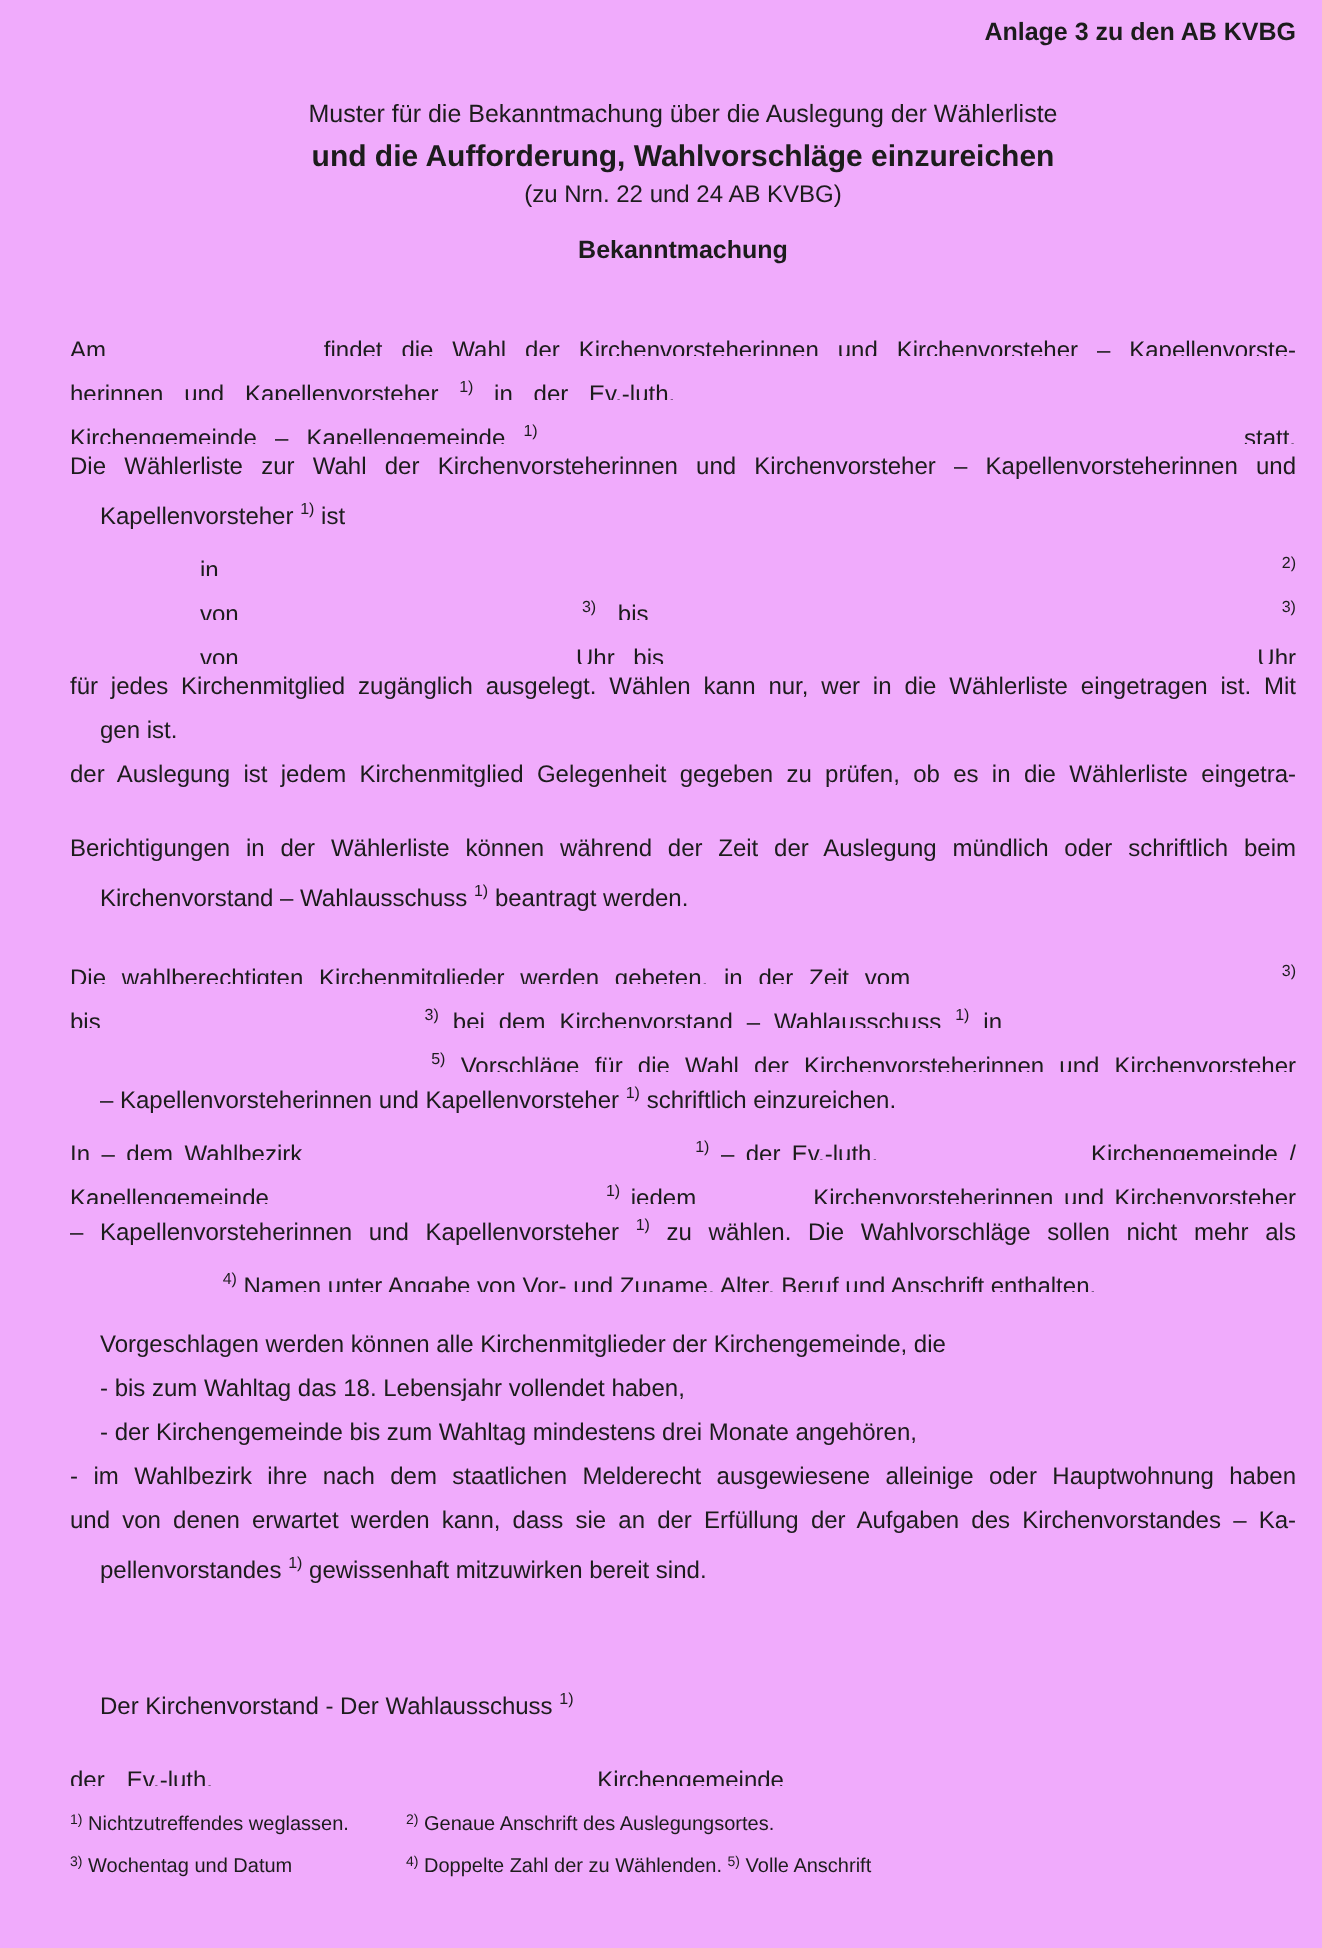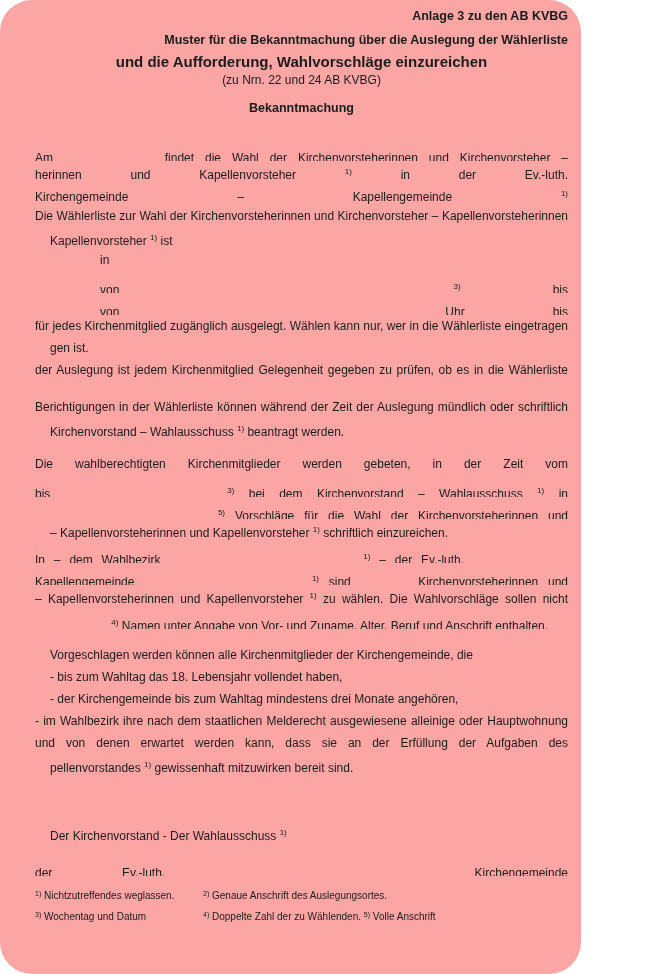--- a/index.html
+++ b/index.html
@@ -1,24 +1,24 @@
 <!DOCTYPE html>
 <html><head>
 <meta charset="utf-8">
 <style>
   * { margin:0; padding:0; box-sizing:border-box; }
   html,body { background:#ffffff; }
   .page {
-    width:581px; height:974px; background:#fca5a5;
+    width:661px; height:974px; background:#f0abfc;
     font-family:"Liberation Sans", sans-serif;
     font-size:12px; line-height:22px; color:#1c1c1c;
-    padding:5px 13px 0 35px; overflow:hidden; position:relative;border-radius:32px;
+    padding:5px 13px 0 35px; overflow:hidden; position:relative;
   }
   .hdr-annex   { text-align:right;  font-weight:bold; font-size:12.5px; }
-  .hdr-title   { text-align:right; font-weight:bold; font-size:12.5px; margin-top:2px; }
+  .hdr-title   { text-align:center; font-weight:normal; font-size:12.5px; margin-top:19px; }
   .hdr-title2  { text-align:center; font-weight:bold; font-size:15px; }
   .hdr-sub     { text-align:center; line-height:15px; }
   .hdr-heading { text-align:center; font-weight:bold; font-size:12.5px; margin-top:9px; margin-bottom:20px; }
   .line { height:22px; overflow:hidden; }
   .a-j  { text-align:justify; text-align-last:justify; }
   .a-l  { text-align:left;margin-left:15px; }
   .t    { white-space:pre-wrap; }
   .sup  { font-size:8px; vertical-align:5px; }
   .bl   { display:inline-block; border-bottom:1px solid #2a2a2a; overflow:hidden; }
   .bl-gray { border-bottom-color:#9e9e9e; }
@@ -48,21 +48,21 @@
       <div class="line a-j"><span class="t">für jedes Kirchenmitglied zugänglich ausgelegt. Wählen kann nur, wer in die Wählerliste eingetragen ist. Mit</span></div>
       <div class="line a-l"><span class="t">gen ist.</span></div>
       <div class="line a-j"><span class="t">der Auslegung ist jedem Kirchenmitglied Gelegenheit gegeben zu prüfen, ob es in die Wählerliste eingetra-</span></div>
       <div class="line a-j" style="margin-top: 15px;"><span class="t">Berichtigungen in der Wählerliste können während der Zeit der Auslegung mündlich oder schriftlich beim</span></div>
       <div class="line a-l"><span class="t">Kirchenvorstand – Wahlausschuss </span><span class="sup">1)</span><span class="t"> beantragt werden.</span></div>
       <div class="line a-j" style="margin-top: 13px;"><span class="t">Die wahlberechtigten Kirchenmitglieder werden gebeten, in der Zeit vom </span><span class="bl" style="width: 170px;">&nbsp;</span><span class="t"> </span><span class="sup">3)</span></div>
       <div class="line a-j"><span class="t">bis </span><span class="bl" style="width: 148px;">&nbsp;</span><span class="t"> </span><span class="sup">3)</span><span class="t"> bei dem Kirchenvorstand – Wahlausschuss </span><span class="sup">1)</span><span class="t"> in </span><span class="bl" style="width: 140px;">&nbsp;</span></div>
       <div class="line a-j"><span class="bl bl-gray" style="width: 148px;">&nbsp;</span><span class="bl" style="width: 25px;">&nbsp;</span><span class="t"> </span><span class="sup">5)</span><span class="t"> Vorschläge für die Wahl der Kirchenvorsteherinnen und Kirchenvorsteher</span></div>
       <div class="line a-l"><span class="t">– Kapellenvorsteherinnen und Kapellenvorsteher </span><span class="sup">1)</span><span class="t"> schriftlich einzureichen.</span></div>
       <div class="line a-j"><span class="t">In – dem Wahlbezirk </span><span class="bl" style="width: 185px;">&nbsp;</span><span class="t"> </span><span class="sup">1)</span><span class="t"> – der Ev.-luth. </span><span class="bl" style="width: 95px;">&nbsp;</span><span class="t"> Kirchengemeinde /</span></div>
-      <div class="line a-j"><span class="t">Kapellengemeinde </span><span class="bl" style="width: 158px;">&nbsp;</span><span class="t"> </span><span class="sup">1)</span><span class="t"> sind </span><span class="bl" style="width: 48px;">&nbsp;</span><span class="t"> Kirchenvorsteherinnen und Kirchenvorsteher</span></div>
+      <div class="line a-j"><span class="t">Kapellengemeinde </span><span class="bl" style="width: 158px;">&nbsp;</span><span class="t"> </span><span class="sup">1)</span><span class="t"> jedem </span><span class="bl" style="width: 48px;">&nbsp;</span><span class="t"> Kirchenvorsteherinnen und Kirchenvorsteher</span></div>
       <div class="line a-j"><span class="t">– Kapellenvorsteherinnen und Kapellenvorsteher </span><span class="sup">1)</span><span class="t"> zu wählen. Die Wahlvorschläge sollen nicht mehr als</span></div>
       <div class="line a-l"><span class="bl" style="width: 58px;">&nbsp;</span><span class="t"> </span><span class="sup">4)</span><span class="t"> Namen unter Angabe von Vor- und Zuname, Alter, Beruf und Anschrift enthalten.</span></div>
       <div class="line a-l" style="margin-top: 15px;"><span class="t">Vorgeschlagen werden können alle Kirchenmitglieder der Kirchengemeinde, die</span></div>
       <div class="line a-l"><span class="t">- bis zum Wahltag das 18. Lebensjahr vollendet haben,</span></div>
       <div class="line a-l"><span class="t">- der Kirchengemeinde bis zum Wahltag mindestens drei Monate angehören,</span></div>
       <div class="line a-j"><span class="t">- im Wahlbezirk ihre nach dem staatlichen Melderecht ausgewiesene alleinige oder Hauptwohnung haben</span></div>
       <div class="line a-j"><span class="t">und von denen erwartet werden kann, dass sie an der Erfüllung der Aufgaben des Kirchenvorstandes – Ka-</span></div>
       <div class="line a-l"><span class="t">pellenvorstandes </span><span class="sup">1)</span><span class="t"> gewissenhaft mitzuwirken bereit sind.</span></div>
       <div class="line a-j" style="margin-top: 14px;"><span class="bl" style="width: 235px;">&nbsp;</span></div>
       <div class="line a-l" style="margin-top: 10px;"><span class="t">Der Kirchenvorstand - Der Wahlausschuss </span><span class="sup">1)</span></div>

